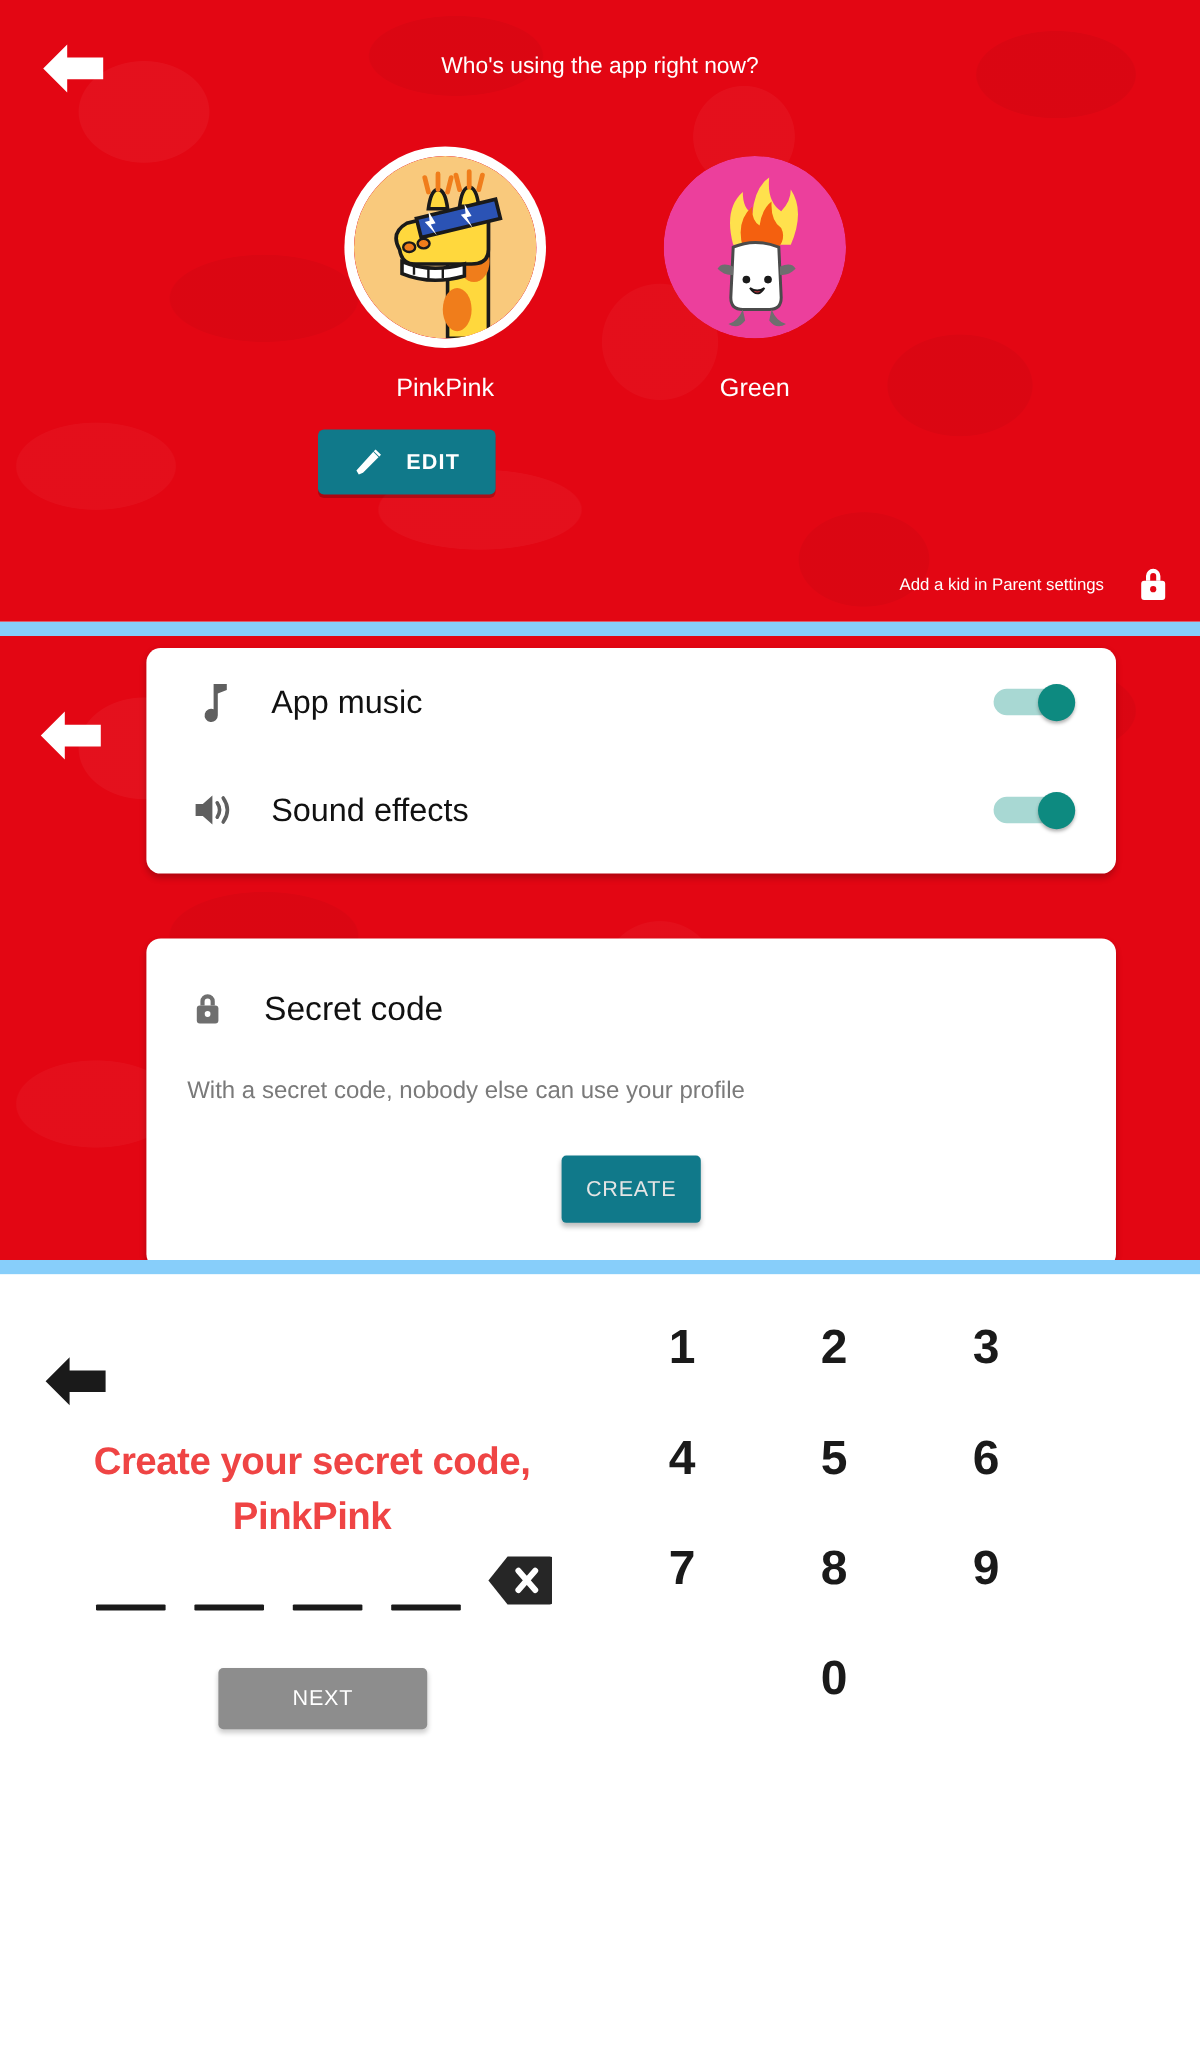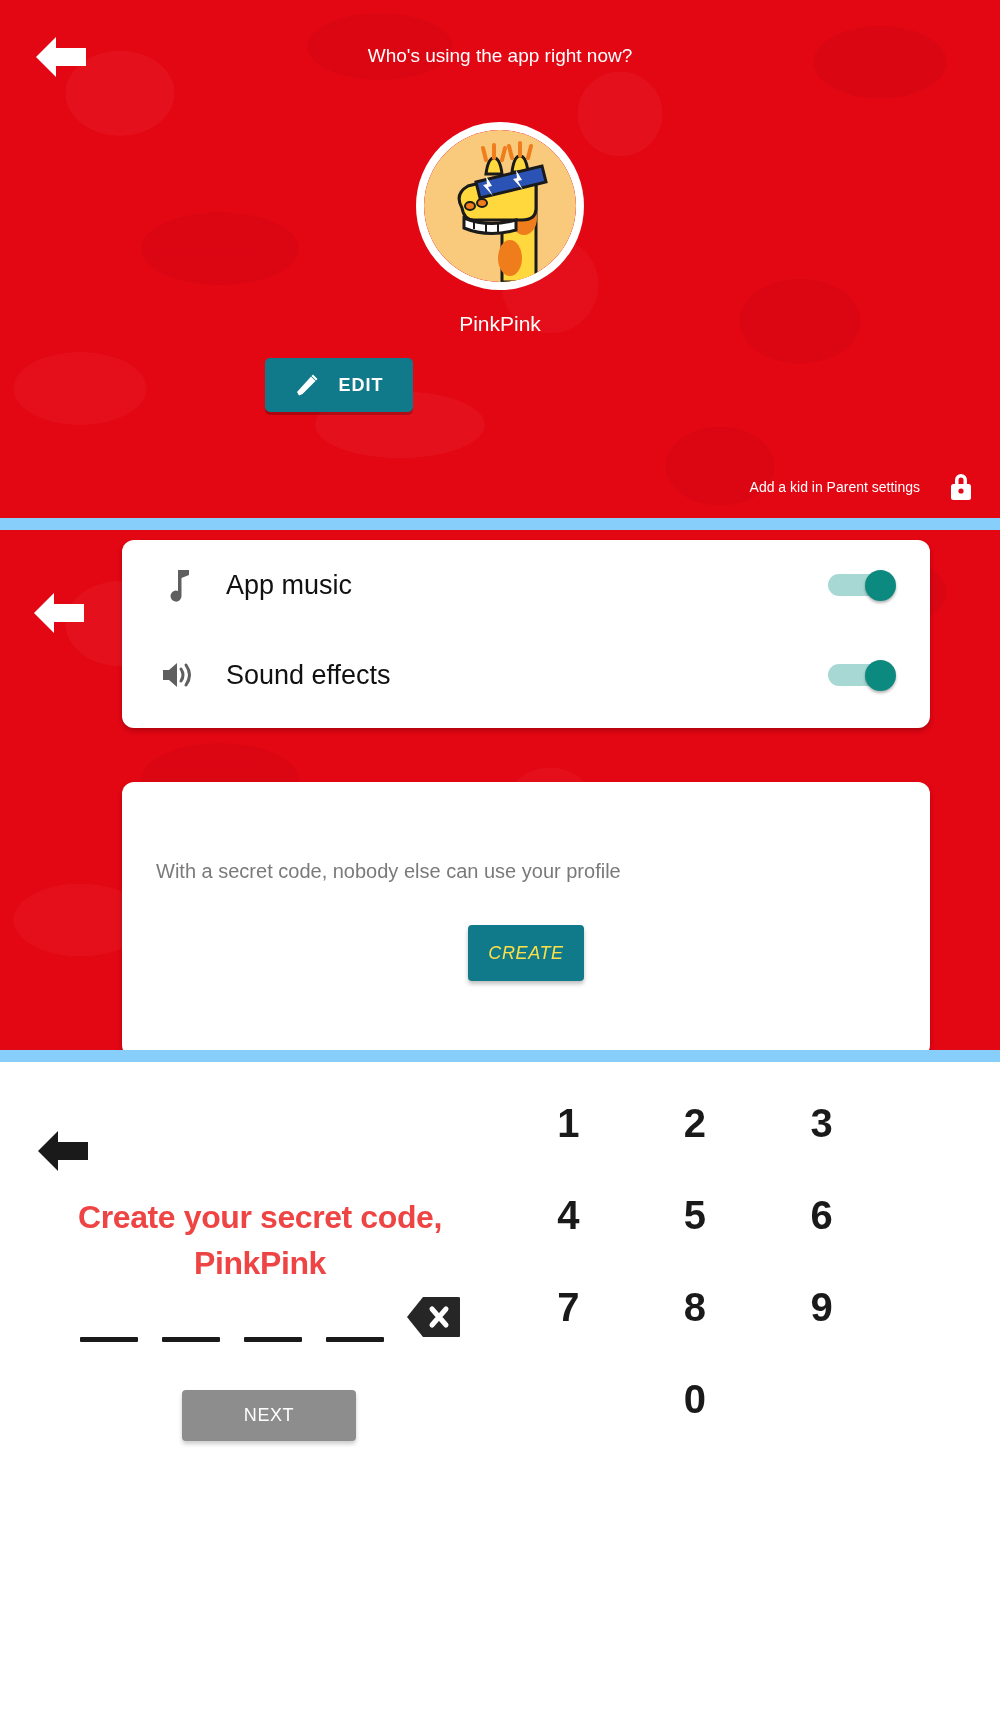--- a/index.html
+++ b/index.html
@@ -173,21 +173,21 @@
   }
   .create-btn {
     width: 116px; height: 56px;
     background: #10798a;
     border-radius: 4px;
     box-shadow: 0 3px 4px rgba(0,0,0,0.25);
     display: flex; align-items: center; justify-content: center;
     margin: 42px auto 0 auto;
     cursor: pointer;
   }
-  .create-label { color:#fde047; font-size:18px; letter-spacing:0.6px;font-style:italic; }
+  .create-label { color:#e5e5e5; font-size:18px; letter-spacing:0.6px; }
 
   
   #panel-keypad { height: 653px; background: #ffffff; position: relative; }
   #panel-keypad .back-arrow { left: 36px; top: 66px; }
   #panel-keypad .back-arrow svg path { fill: #1a1a1a; }
 
   .keypad-title {
     position: absolute;
     left: 70px; top: 132px;
     width: 380px;
@@ -284,20 +284,46 @@
             <ellipse cx="58" cy="73" rx="5" ry="4" fill="#f07d1b" stroke="#1a1a1a" stroke-width="2"></ellipse>
 
             <path d="M40 88 q24 10 52 2 l0 10 q-28 8 -52 -2 Z" fill="#ffffff" stroke="#1a1a1a" stroke-width="3"></path>
             <path d="M50 89 l0 10 M62 92 l0 10 M74 93 l0 9" stroke="#1a1a1a" stroke-width="2"></path>
           </svg>
         </div>
       </div>
       <div class="avatar-name">PinkPink</div>
     </div>
 
+    <div class="avatar-col">
+      <div class="avatar-wrap">
+        <div class="avatar-circle">
+          <svg viewBox="0 0 152 152">
+            <circle cx="76" cy="76" r="76" fill="#ec3f9c"></circle>
+
+            <path d="M58 74 q-8 -30 8 -44 q0 14 8 18 q2 -22 14 -30 q-2 20 10 28 q8 -8 8 -18 q12 18 0 46 Z" fill="#ffe14d"></path>
+
+            <path d="M66 76 q-6 -22 8 -34 q-1 12 6 16 q2 -14 10 -20 q-1 16 8 22 q4 8 -2 16 Z" fill="#f4600f"></path>
+
+            <path d="M58 76 q18 -8 38 0 l2 42 q0 10 -10 10 l-22 0 q-10 0 -10 -10 Z" fill="#ffffff" stroke="#4b4b4b" stroke-width="2.5"></path>
+
+            <path d="M58 92 q-10 -4 -13 2 q6 6 13 5" fill="#6e6e6e"></path>
+            <path d="M97 92 q10 -4 13 2 q-6 6 -13 5" fill="#6e6e6e"></path>
+
+            <path d="M66 128 q-4 10 -12 12 q8 5 14 -3" fill="#6e6e6e"></path>
+            <path d="M90 128 q4 10 12 12 q-8 5 -14 -3" fill="#6e6e6e"></path>
+
+            <circle cx="69" cy="103" r="3.2" fill="#1a1a1a"></circle>
+            <circle cx="87" cy="103" r="3.2" fill="#1a1a1a"></circle>
+            <path d="M72 110 q6 9 12 0 q-6 4 -12 0 Z" fill="#d1343f" stroke="#1a1a1a" stroke-width="1.6"></path>
+          </svg>
+        </div>
+      </div>
+      <div class="avatar-name">Green</div>
+    </div>
   </div>
 
   <div class="edit-btn left-aligned">
     <span class="pencil-icon">
       <svg viewBox="0 0 26 26">
         <path fill="#ffffff" d="M3 20 L5 23.5 L8.5 22 L22 8.5 L17.5 4 Z M19 2.5 L23.5 7 L21.5 9 L17 4.5 Z"></path>
       </svg>
     </span>
     <span class="edit-label">EDIT</span>
   </div>
@@ -349,20 +375,30 @@
       </span>
       <span class="setting-label">Sound effects</span>
       <span class="toggle">
         <span class="track"></span>
         <span class="knob"></span>
       </span>
     </div>
   </div>
 
   <div class="card" id="card-secret">
+    <div class="secret-head">
+      <span class="secret-lock">
+        <svg width="28" height="34" viewBox="0 0 28 34">
+          <path fill="#6f6f6f" d="M8 14 L8 10.5 a6 6 0 0 1 12 0 L20 14 L16.5 14 L16.5 10.5 a2.5 2.5 0 0 0 -5 0 L11.5 14 Z"></path>
+          <rect x="5" y="14" width="18" height="15" rx="2.5" fill="#6f6f6f"></rect>
+          <circle cx="14" cy="21" r="2.4" fill="#ffffff"></circle>
+        </svg>
+      </span>
+      <span class="secret-title">Secret code</span>
+    </div>
     <div class="secret-desc">With a secret code, nobody else can use your profile</div>
     <div class="create-btn">
       <span class="create-label">CREATE</span>
     </div>
   </div>
 </div>
 
 <div class="divider"></div>
 
 <div class="screen" id="panel-keypad">

